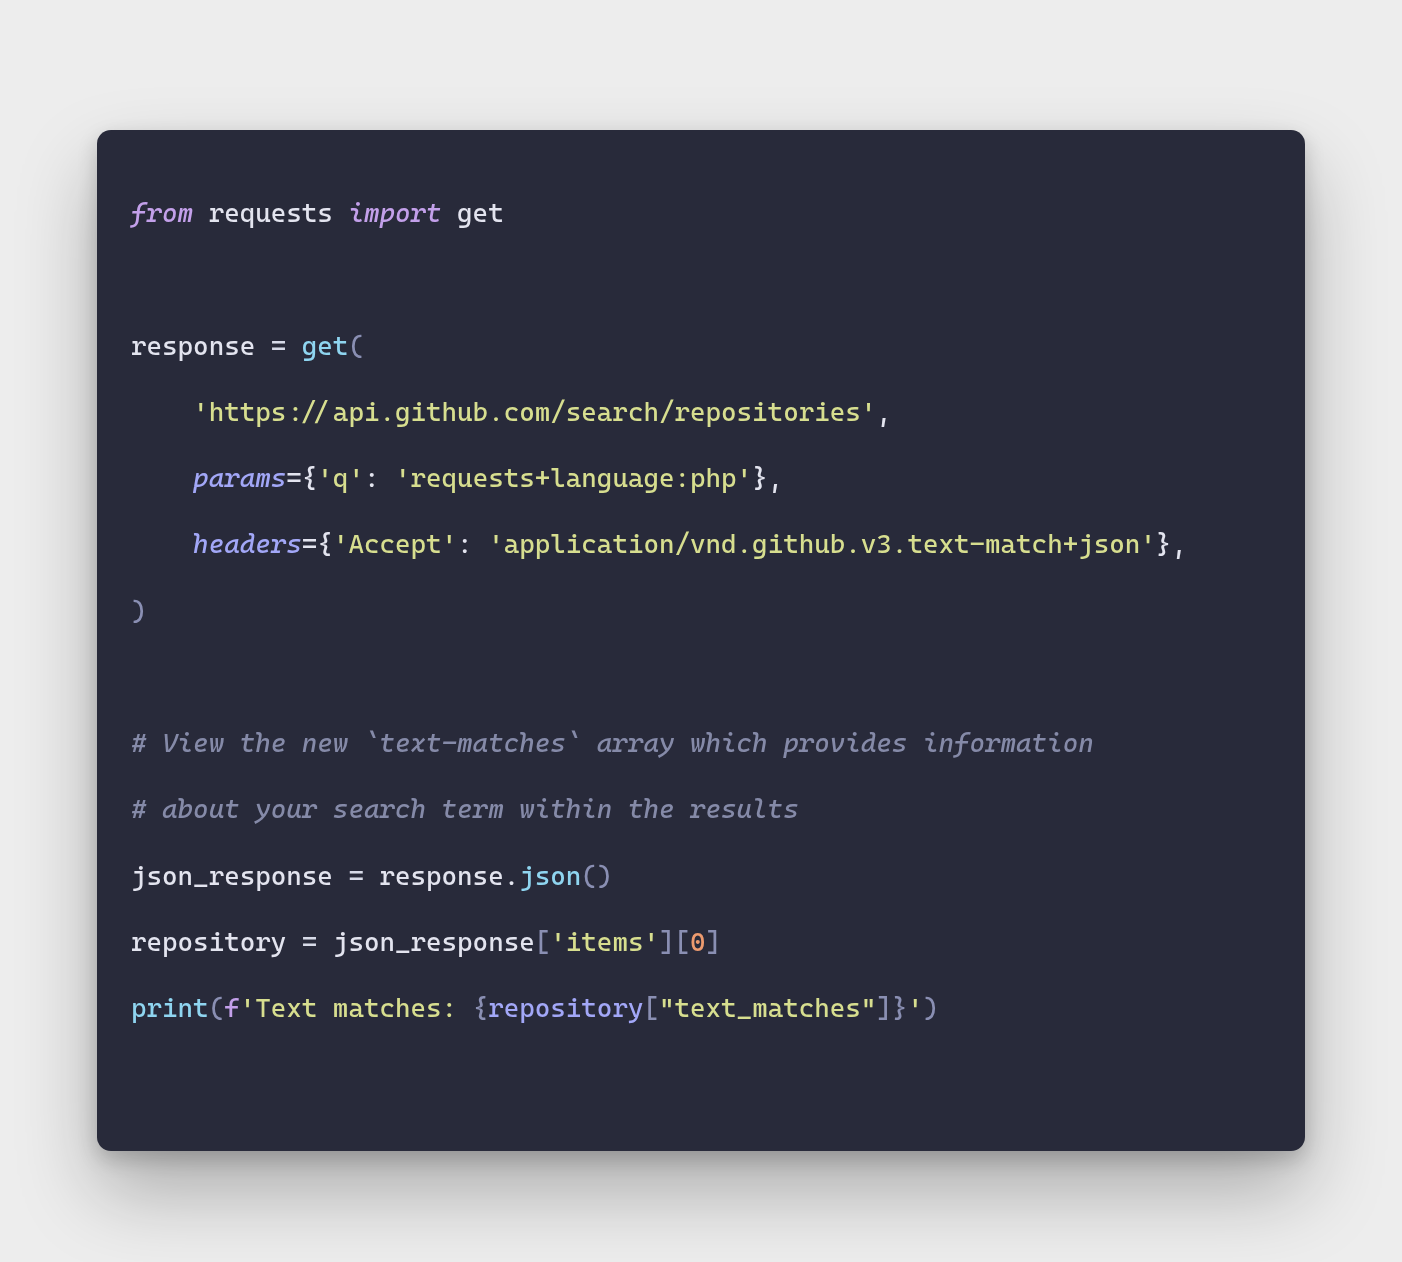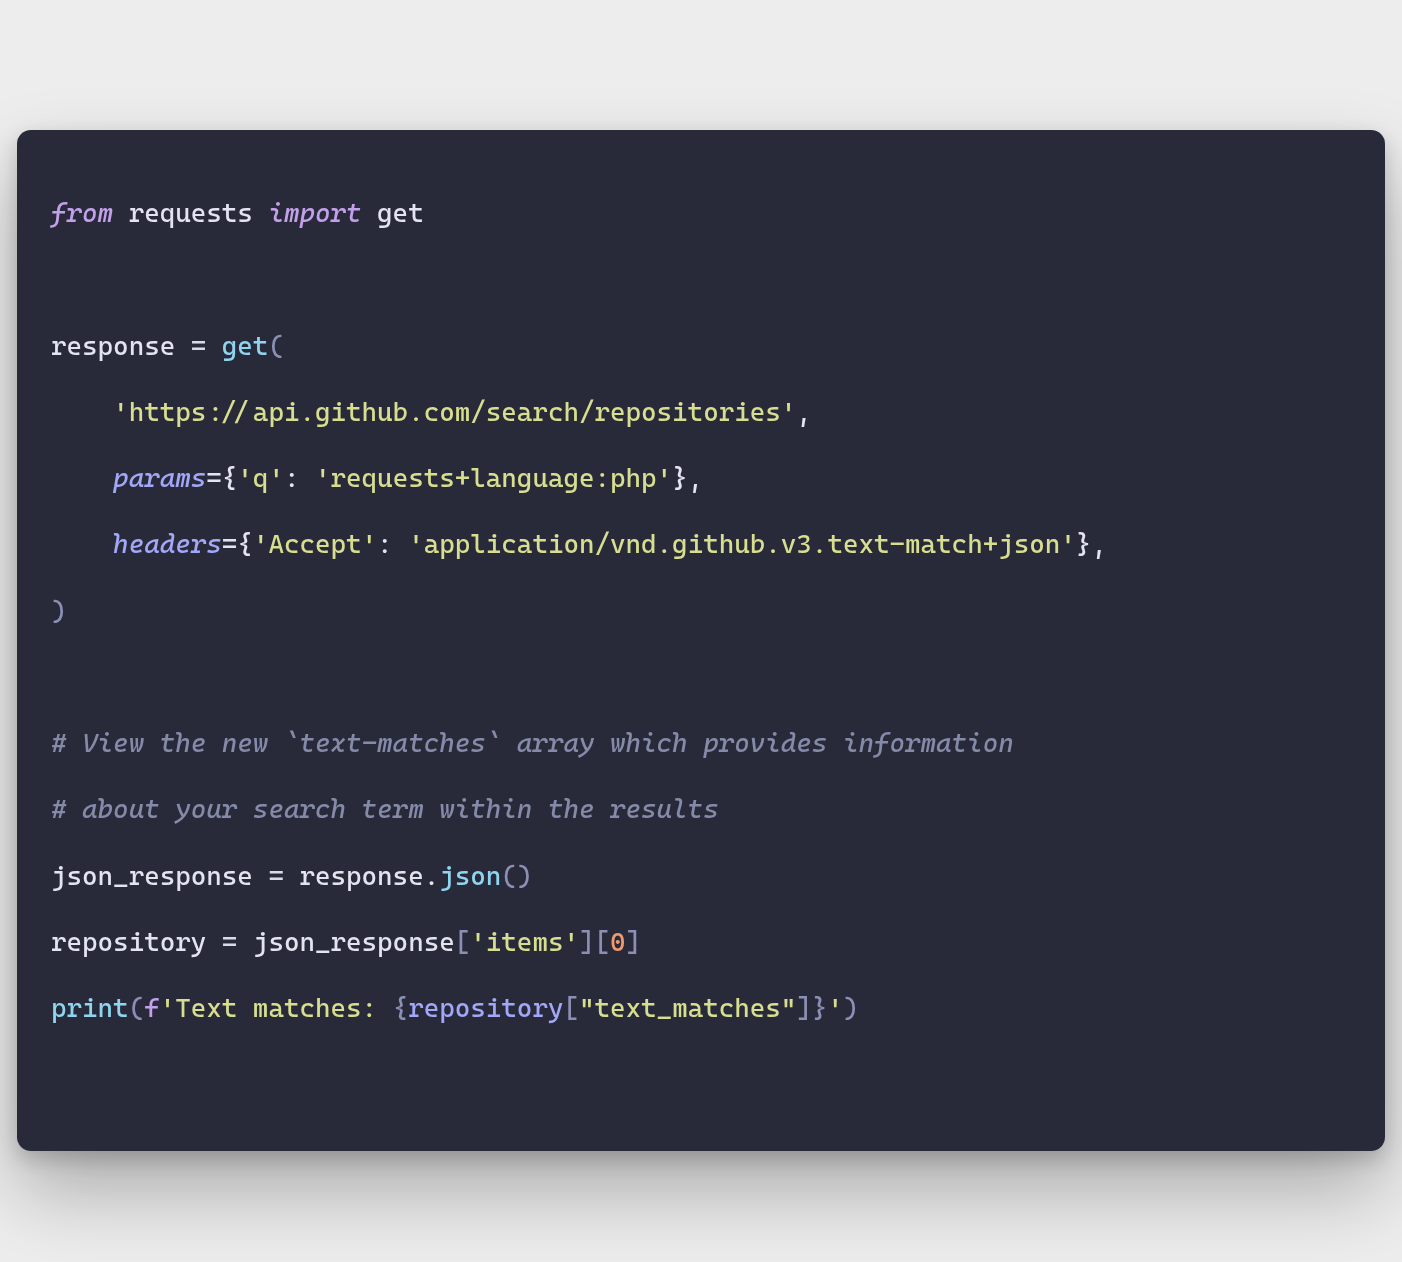--- a/index.html
+++ b/index.html
@@ -13,21 +13,21 @@
   .page {
     width: 100%;
     height: 100%;
     box-sizing: border-box;
     padding-top: 130px;
     display: flex;
     justify-content: center;
     align-items: flex-start;
   }
   .code-card {
-    width: 1368px;
+    width: 1208px;
     background: #282a3a;
     border-radius: 14px;
     box-shadow: 0 40px 80px rgba(0,0,0,0.28), 0 8px 20px rgba(0,0,0,0.18);
     padding: 50px 34px 110px 34px;
     box-sizing: border-box;
   }
   pre.code {
     margin: 0;
     font-size: 26.5px;
     line-height: 2.5;

